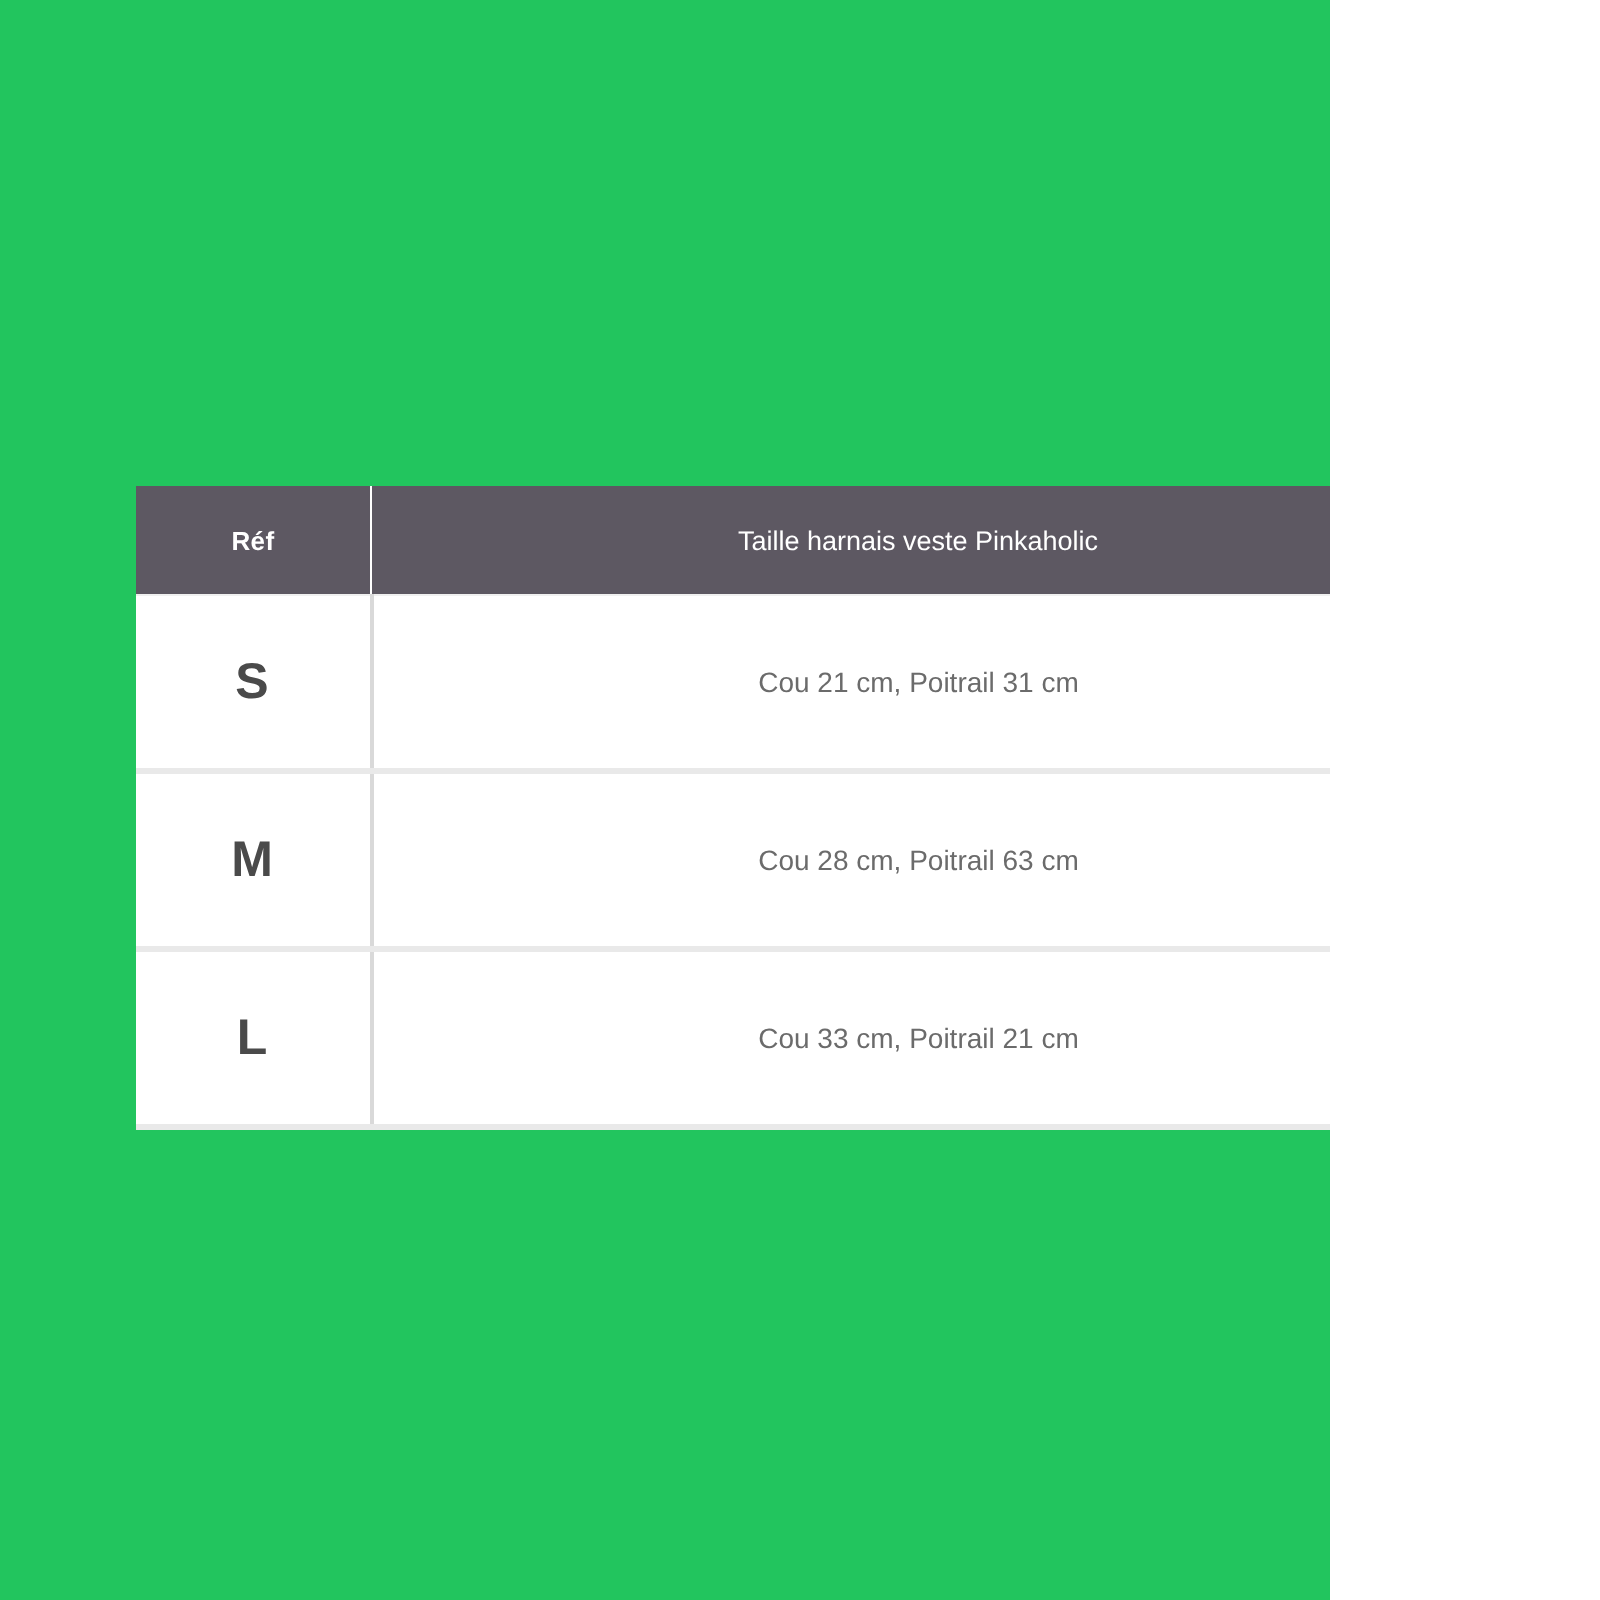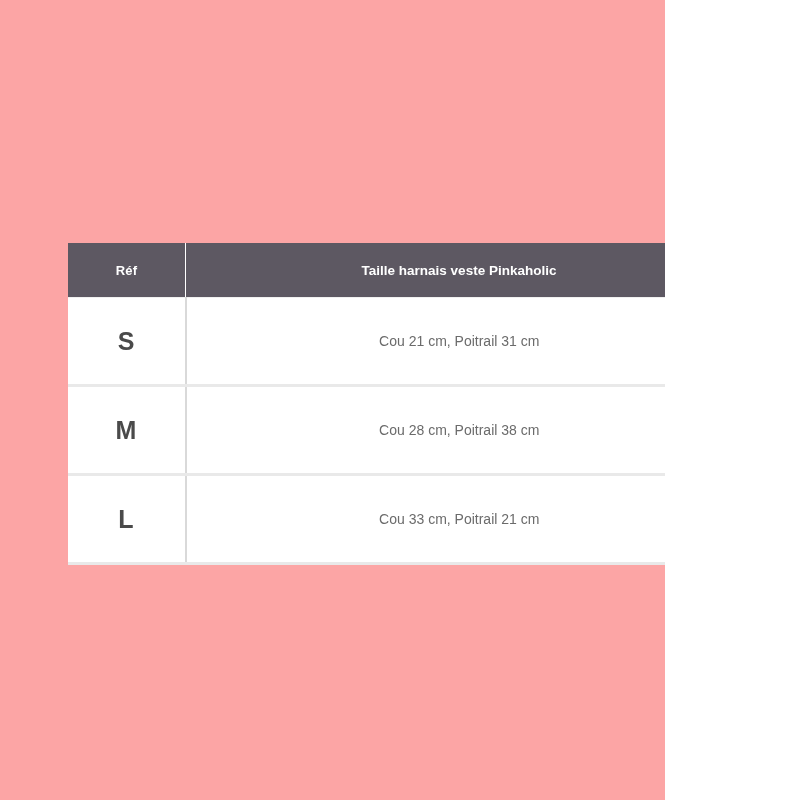--- a/index.html
+++ b/index.html
@@ -8,21 +8,21 @@
     width: 800px;
     height: 800px;
     background: #ffffff;
     font-family: "Liberation Sans", sans-serif;
   }
 
   .page {
     position: relative;
     width: 665px;
     height: 800px;
-    background: #fca5a5;
+    background: #22c55e;
     overflow: hidden;
   }
 
   .size-table {
     position: absolute;
     left: 68px;
     top: 243px;
     width: 663px;
     border-collapse: collapse;
     table-layout: fixed;
@@ -40,21 +40,21 @@
   }
 
   .size-table thead th.col-ref {
     width: 117px;
     border-right: 1px solid #ffffff;
     letter-spacing: 0.2px;
   }
 
   .size-table thead th.col-desc {
     width: 546px;
-    font-weight: bold;
+    font-weight: normal;
     font-size: 13.5px;
     margin-top: 17px;
   }
 
   .size-table tbody tr {
     background: #ffffff;
   }
 
   .size-table tbody td {
     height: 86px;
@@ -103,21 +103,21 @@
     <tbody>
       <tr>
         <td class="cell-ref">S</td>
         <td class="cell-desc">
           <span class="cell-desc-inner">Cou 21 cm, Poitrail 31 cm</span>
         </td>
       </tr>
       <tr>
         <td class="cell-ref">M</td>
         <td class="cell-desc">
-          <span class="cell-desc-inner">Cou 28 cm, Poitrail 38 cm</span>
+          <span class="cell-desc-inner">Cou 28 cm, Poitrail 63 cm</span>
         </td>
       </tr>
       <tr>
         <td class="cell-ref">L</td>
         <td class="cell-desc">
           <span class="cell-desc-inner">Cou 33 cm, Poitrail 21 cm</span>
         </td>
       </tr>
     </tbody>
   </table>

